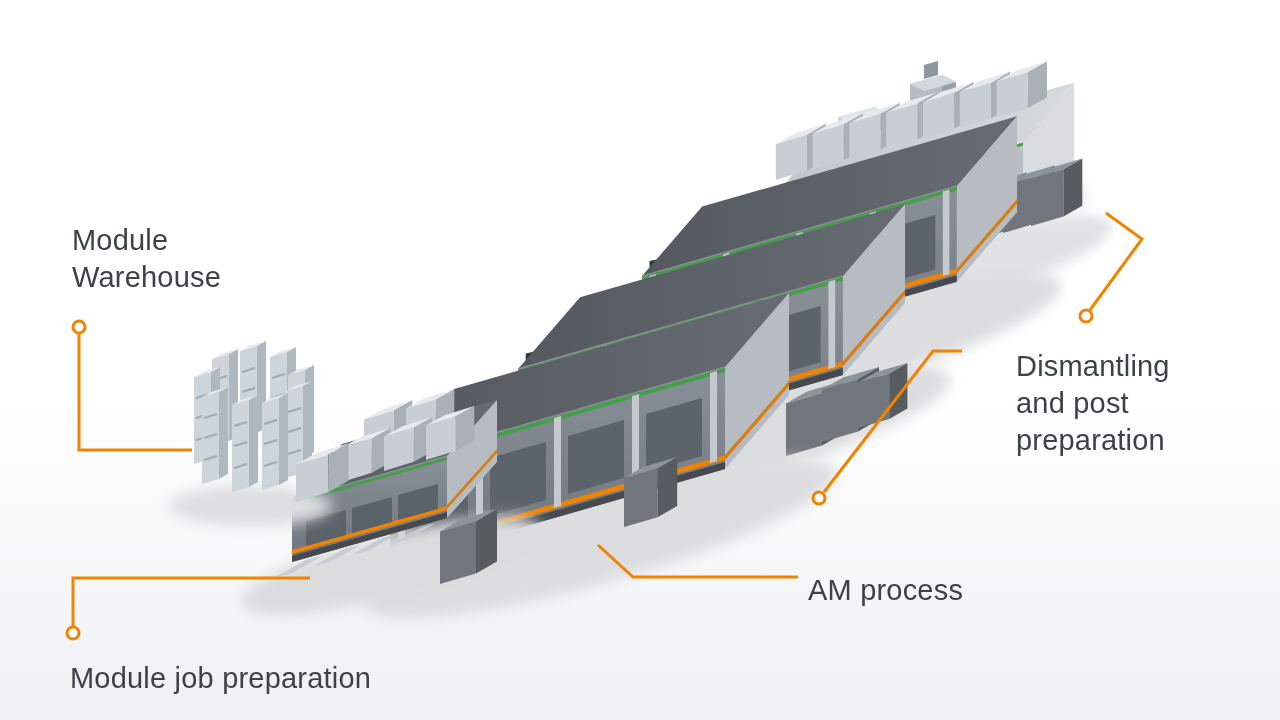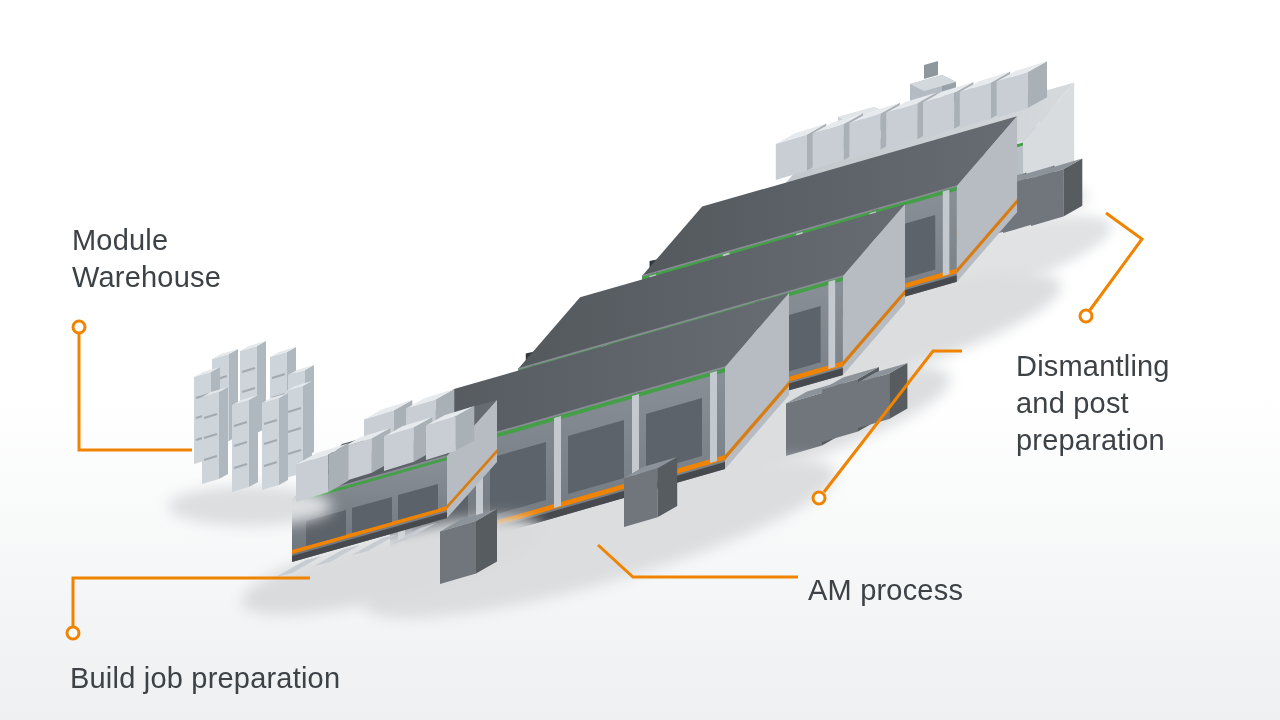--- a/index.html
+++ b/index.html
@@ -238,17 +238,17 @@
     <path class="connector" d="M824,492 L933,351 L962,351"></path>
     <circle class="connector-dot" cx="819" cy="498" r="6"></circle>
   </g>
   <g>
     <path class="connector" d="M1090,310 L1142,239 L1106,213"></path>
     <circle class="connector-dot" cx="1086" cy="316" r="6"></circle>
   </g>
 </svg>
 
 <div id="lbl-module" class="label">Module Warehouse</div>
-<div id="lbl-build" class="label">Build job preparation</div>
+<div id="lbl-build" class="label">Module job preparation</div>
 <div id="lbl-am" class="label">AM process</div>
 <div id="lbl-dismantling" class="label">Dismantling and post preparation</div>
 
 </div>
 
 </body></html>

